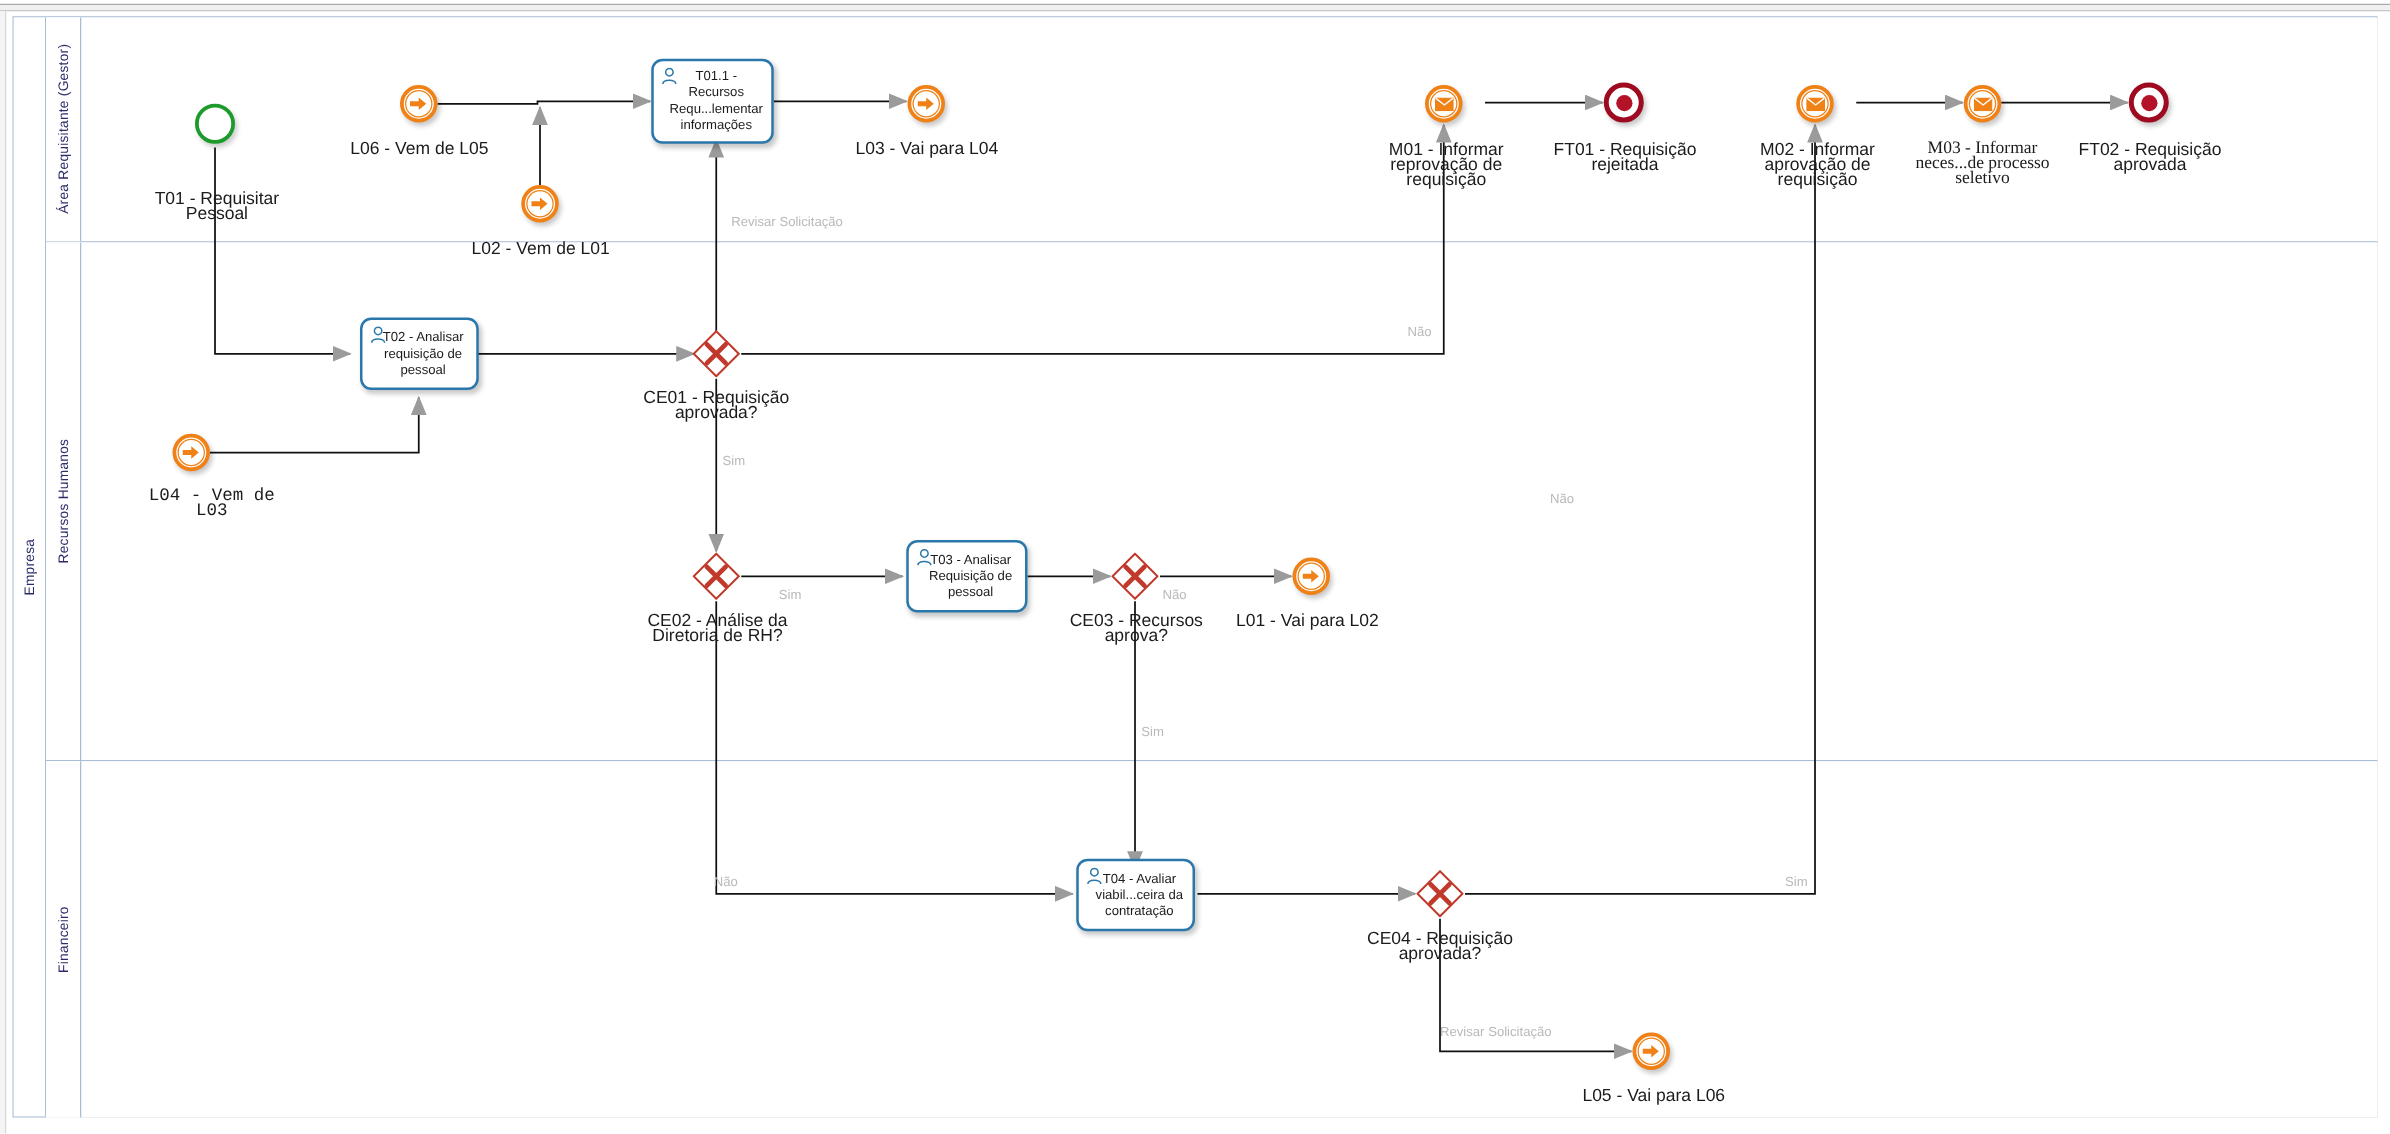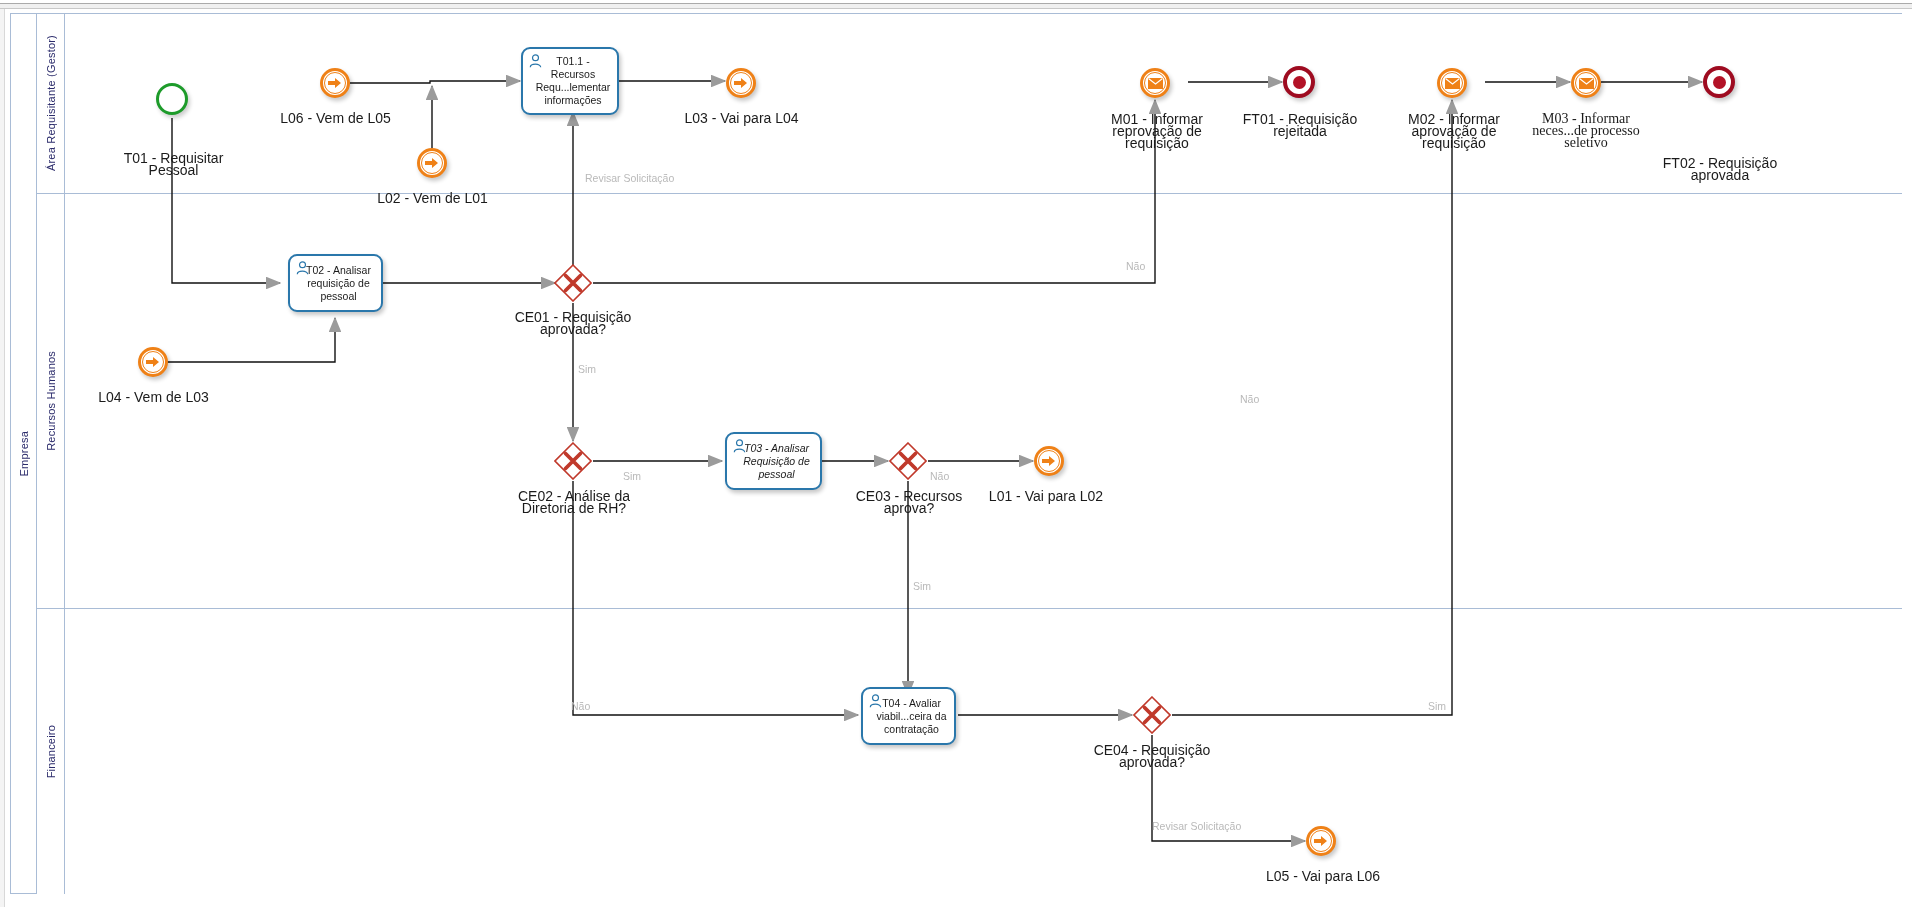--- a/index.html
+++ b/index.html
@@ -330,21 +330,21 @@
     </div>
     <div class="nlabel" style="left:1521px; top:113px; width:130px;font-family:Liberation Serif, serif;">M03 - Informar
 neces...de processo
 seletivo</div>
 
     <div class="node" style="left:1703px; top:66px;">
       <div class="evt-end">
         <div class="evt-end-dot"></div>
       </div>
     </div>
-    <div class="nlabel" style="left:1660px; top:113px; width:120px;margin-top:44px;">FT02 - Requisição
+    <div class="nlabel" style="left:1660px; top:113px; width:120px;">FT02 - Requisição
 aprovada</div>
 
     <div class="node task" style="left:288px; top:254px; width:95px; height:58px;">
       <svg class="usericon" viewBox="0 0 14 15">
         <circle cx="7" cy="4" r="3.2" fill="none" stroke="#2a77ab" stroke-width="1.3"></circle>
         <path d="M1.4,14.2 C1.4,9.8 12.6,9.8 12.6,14.2" fill="none" stroke="#2a77ab" stroke-width="1.3"></path>
       </svg>
       <div class="tasktext" style="padding-left:6px;">T02 - Analisar
 requisição de
 pessoal</div>
@@ -361,32 +361,32 @@
 
     <div class="node" style="left:138px; top:347px;">
       <div class="evt-link">
         <div class="evt-link-inner">
           <svg width="14" height="12" viewBox="0 0 14 12">
             <path d="M0,4 L7,4 L7,1 L13,6 L7,11 L7,8 L0,8 Z" fill="#ef8117"></path>
           </svg>
         </div>
       </div>
     </div>
-    <div class="nlabel" style="left:96px; top:391px; width:115px;">L04 - Vem de L03</div>
+    <div class="nlabel" style="left:112px; top:391px; width:115px;font-family:Liberation Mono, monospace;">L04 - Vem de L03</div>
 
     <div class="node gateway" style="left:554px; top:442px;">
       <svg width="38" height="38" viewBox="0 0 38 38">
         <path d="M19,1 L37,19 L19,37 L1,19 Z" fill="#ffffff" stroke="#c0392b" stroke-width="1.6"></path>
         <path d="M11.5,11.5 L26.5,26.5 M26.5,11.5 L11.5,26.5" stroke="#c0392b" stroke-width="3.8" stroke-linecap="round"></path>
       </svg>
     </div>
     <div class="nlabel" style="left:510px; top:490px; width:128px;">CE02 - Análise da
 Diretoria de RH?</div>
 
-    <div class="node task" style="left:725px; top:432px; width:97px; height:58px;font-style:italic;">
+    <div class="node task" style="left:725px; top:432px; width:97px; height:58px;">
       <svg class="usericon" viewBox="0 0 14 15">
         <circle cx="7" cy="4" r="3.2" fill="none" stroke="#2a77ab" stroke-width="1.3"></circle>
         <path d="M1.4,14.2 C1.4,9.8 12.6,9.8 12.6,14.2" fill="none" stroke="#2a77ab" stroke-width="1.3"></path>
       </svg>
       <div class="tasktext" style="padding-left:6px;">T03 - Analisar
 Requisição de
 pessoal</div>
     </div>
 
     <div class="node gateway" style="left:889px; top:442px;">

